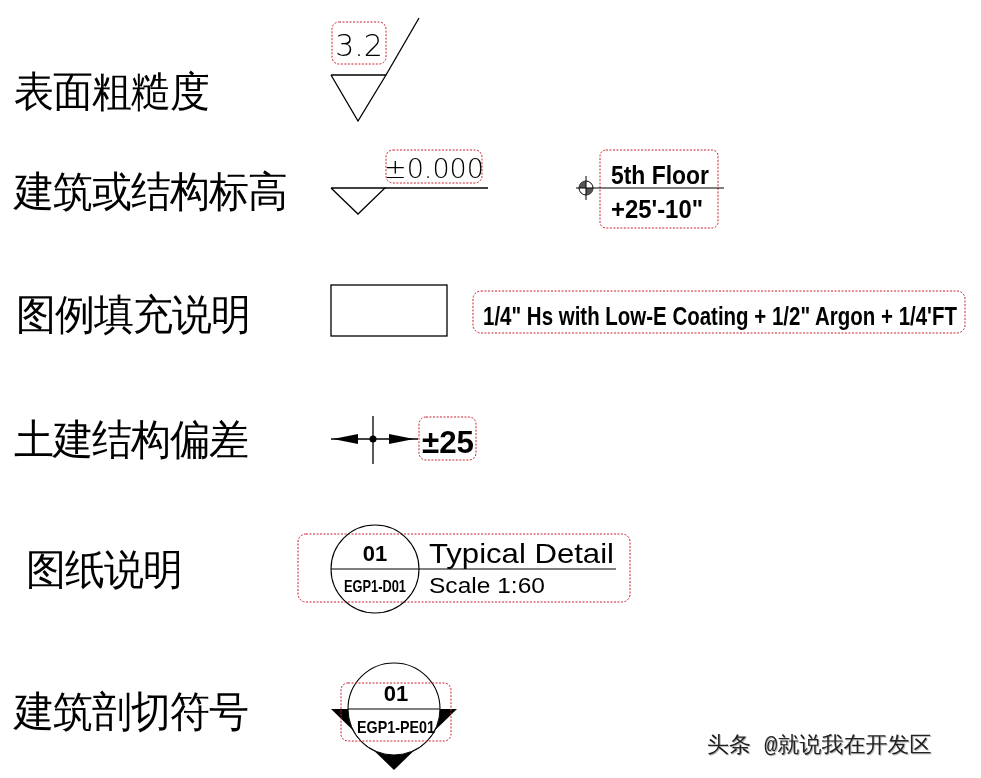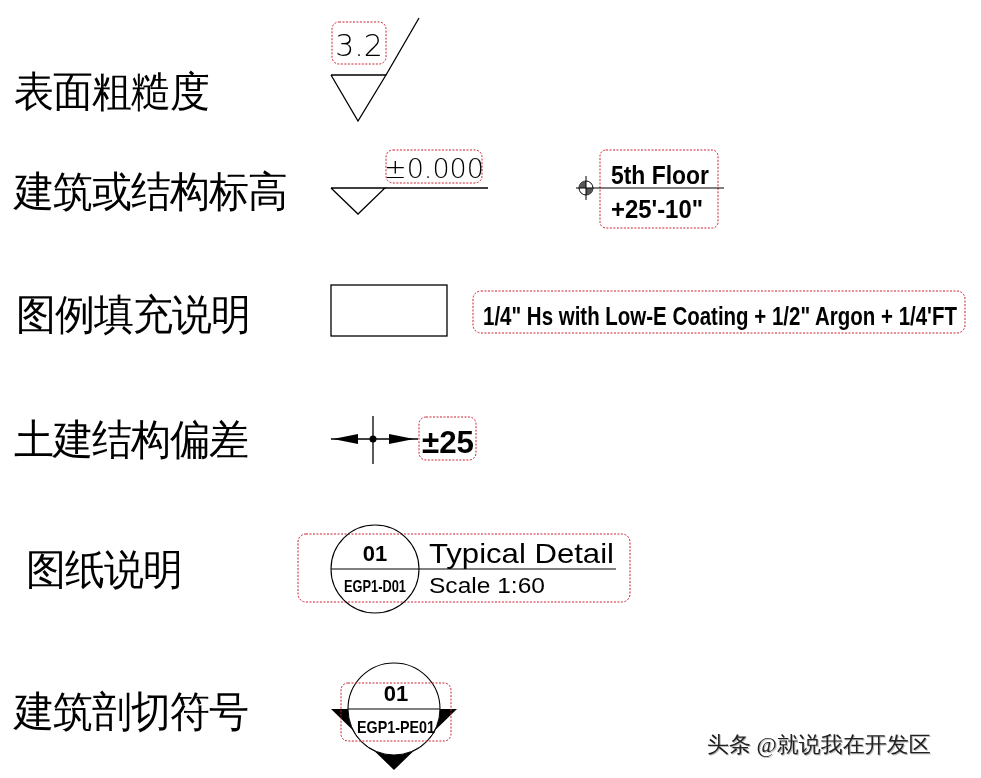--- a/index.html
+++ b/index.html
@@ -2,21 +2,21 @@
 <html><head>
 <meta charset="utf-8">
 <style>
   html, body { margin: 0; padding: 0; background: #ffffff; }
   body { width: 981px; height: 778px; position: relative; overflow: hidden; font-family: "DejaVu Sans", sans-serif; }
   .label { position: absolute; font-family: "DejaVu Sans", sans-serif; font-size: 40px; color: #000; letter-spacing: -1px; line-height: 1; transform: scaleY(1.05); transform-origin: left top; }
   svg.canvas { position: absolute; left: 0; top: 0; }
   .cad-light { font-family: "DejaVu Sans", sans-serif; font-weight: 200; }
   .cad-bold { font-family: "Liberation Sans", sans-serif; font-weight: bold; }
   .cad-reg { font-family: "Liberation Sans", sans-serif; }
-  .watermark { position: absolute; left: 707px; top: 730px; font-family: Liberation Serif, serif; font-size: 22px; color: #222; text-shadow: 1px 1px 0 #bbb; }
+  .watermark { position: absolute; left: 707px; top: 730px; font-family: Liberation Mono, monospace; font-size: 22px; color: #222; text-shadow: 1px 1px 0 #bbb; }
 </style>
 </head>
 <body>
 
 <div class="label" style="left:14px; top:70px;">表面粗糙度</div>
 <div class="label" style="left:14px; top:170px;">建筑或结构标高</div>
 <div class="label" style="left:16px; top:293px;">图例填充说明</div>
 <div class="label" style="left:14px; top:418px;">土建结构偏差</div>
 <div class="label" style="left:26px; top:548px;">图纸说明</div>
 <div class="label" style="left:14px; top:690px;">建筑剖切符号</div>

